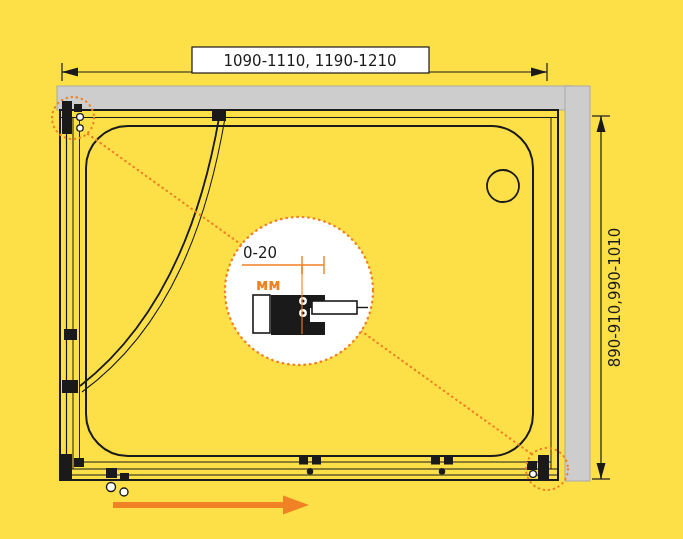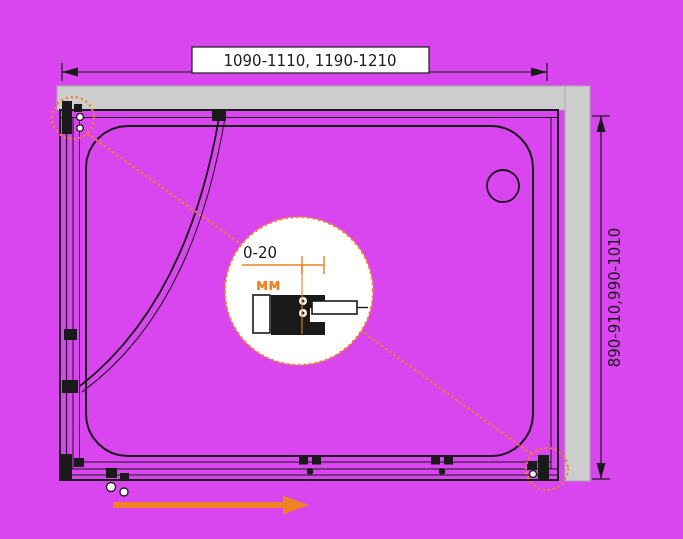--- a/index.html
+++ b/index.html
@@ -5,21 +5,21 @@
   :root{
     --accent:#F08124;
     --wall:#CDCDCD;
     --wallBorder:#A9A9A9;
     --line:#1A1A1A;
   }
   html,body{margin:0;padding:0;background:#ffffff;}
   .stage{
     position:relative;
     width:683px;height:539px;
-    background:#d946ef;
+    background:#fde047;
     font-family:"DejaVu Sans","Liberation Sans",sans-serif;
     overflow:hidden;
   }
   svg{display:block;}
   .stroke-ln{stroke:var(--line);fill:none;}
   .fill-ln{fill:var(--line);stroke:none;}
   .white-part{fill:#ffffff;stroke:var(--line);}
   .wall{fill:var(--wall);stroke:var(--wallBorder);stroke-width:1;}
   .acc{stroke:var(--accent);fill:none;}
   .acc-fill{fill:var(--accent);stroke:none;}

